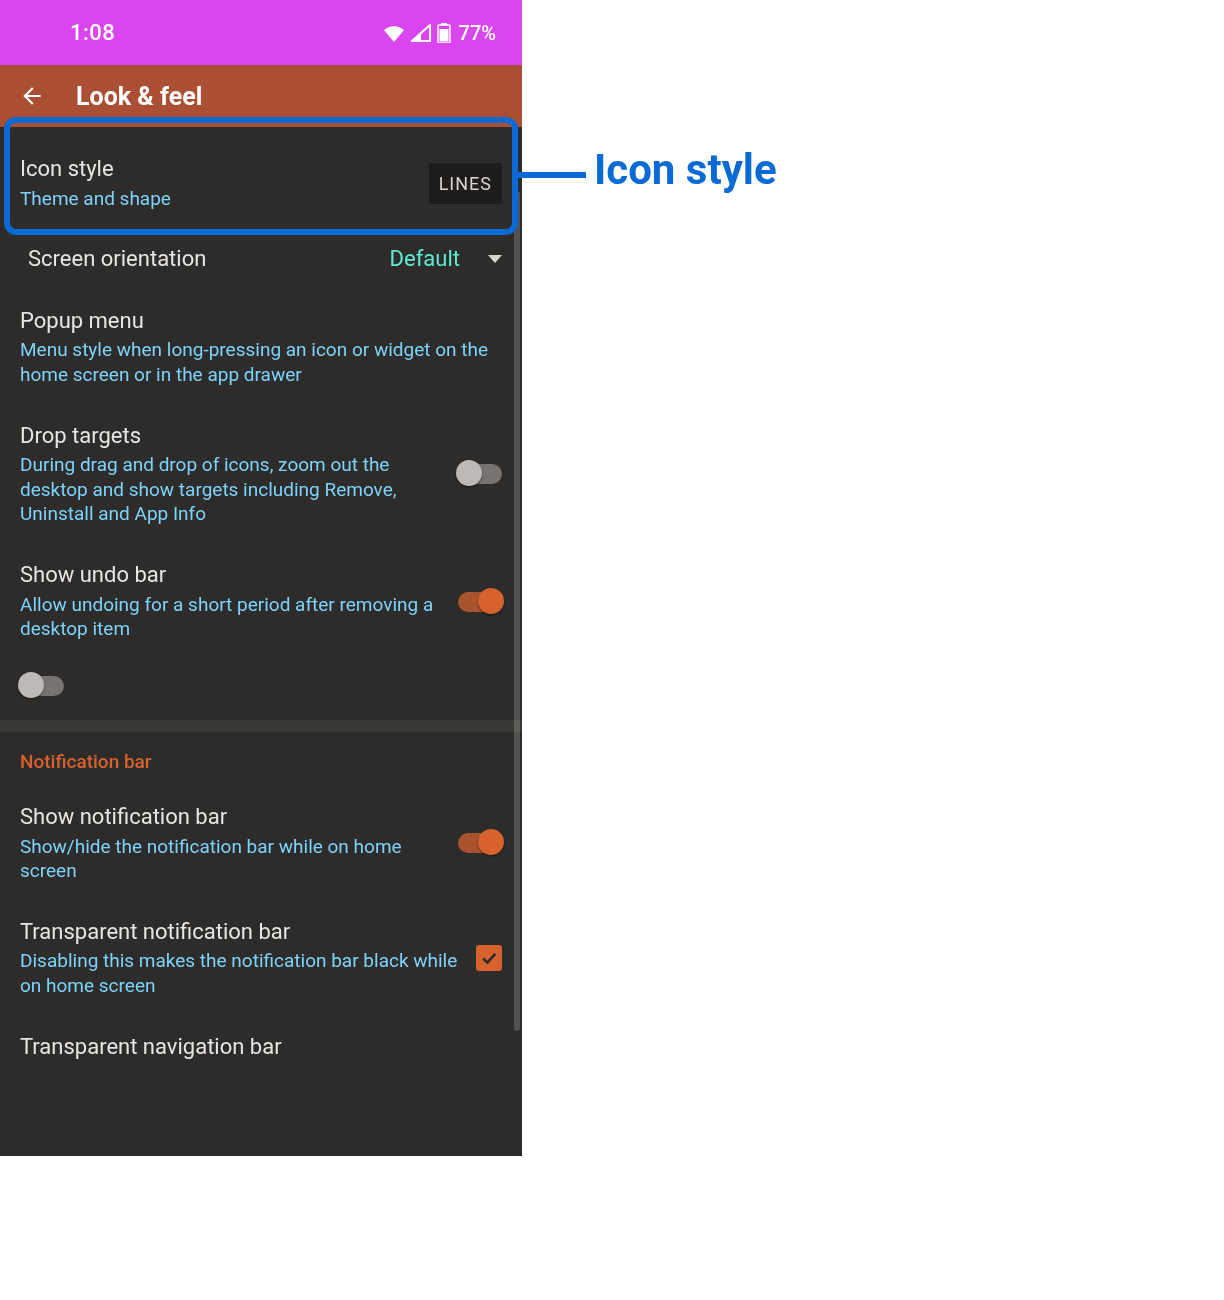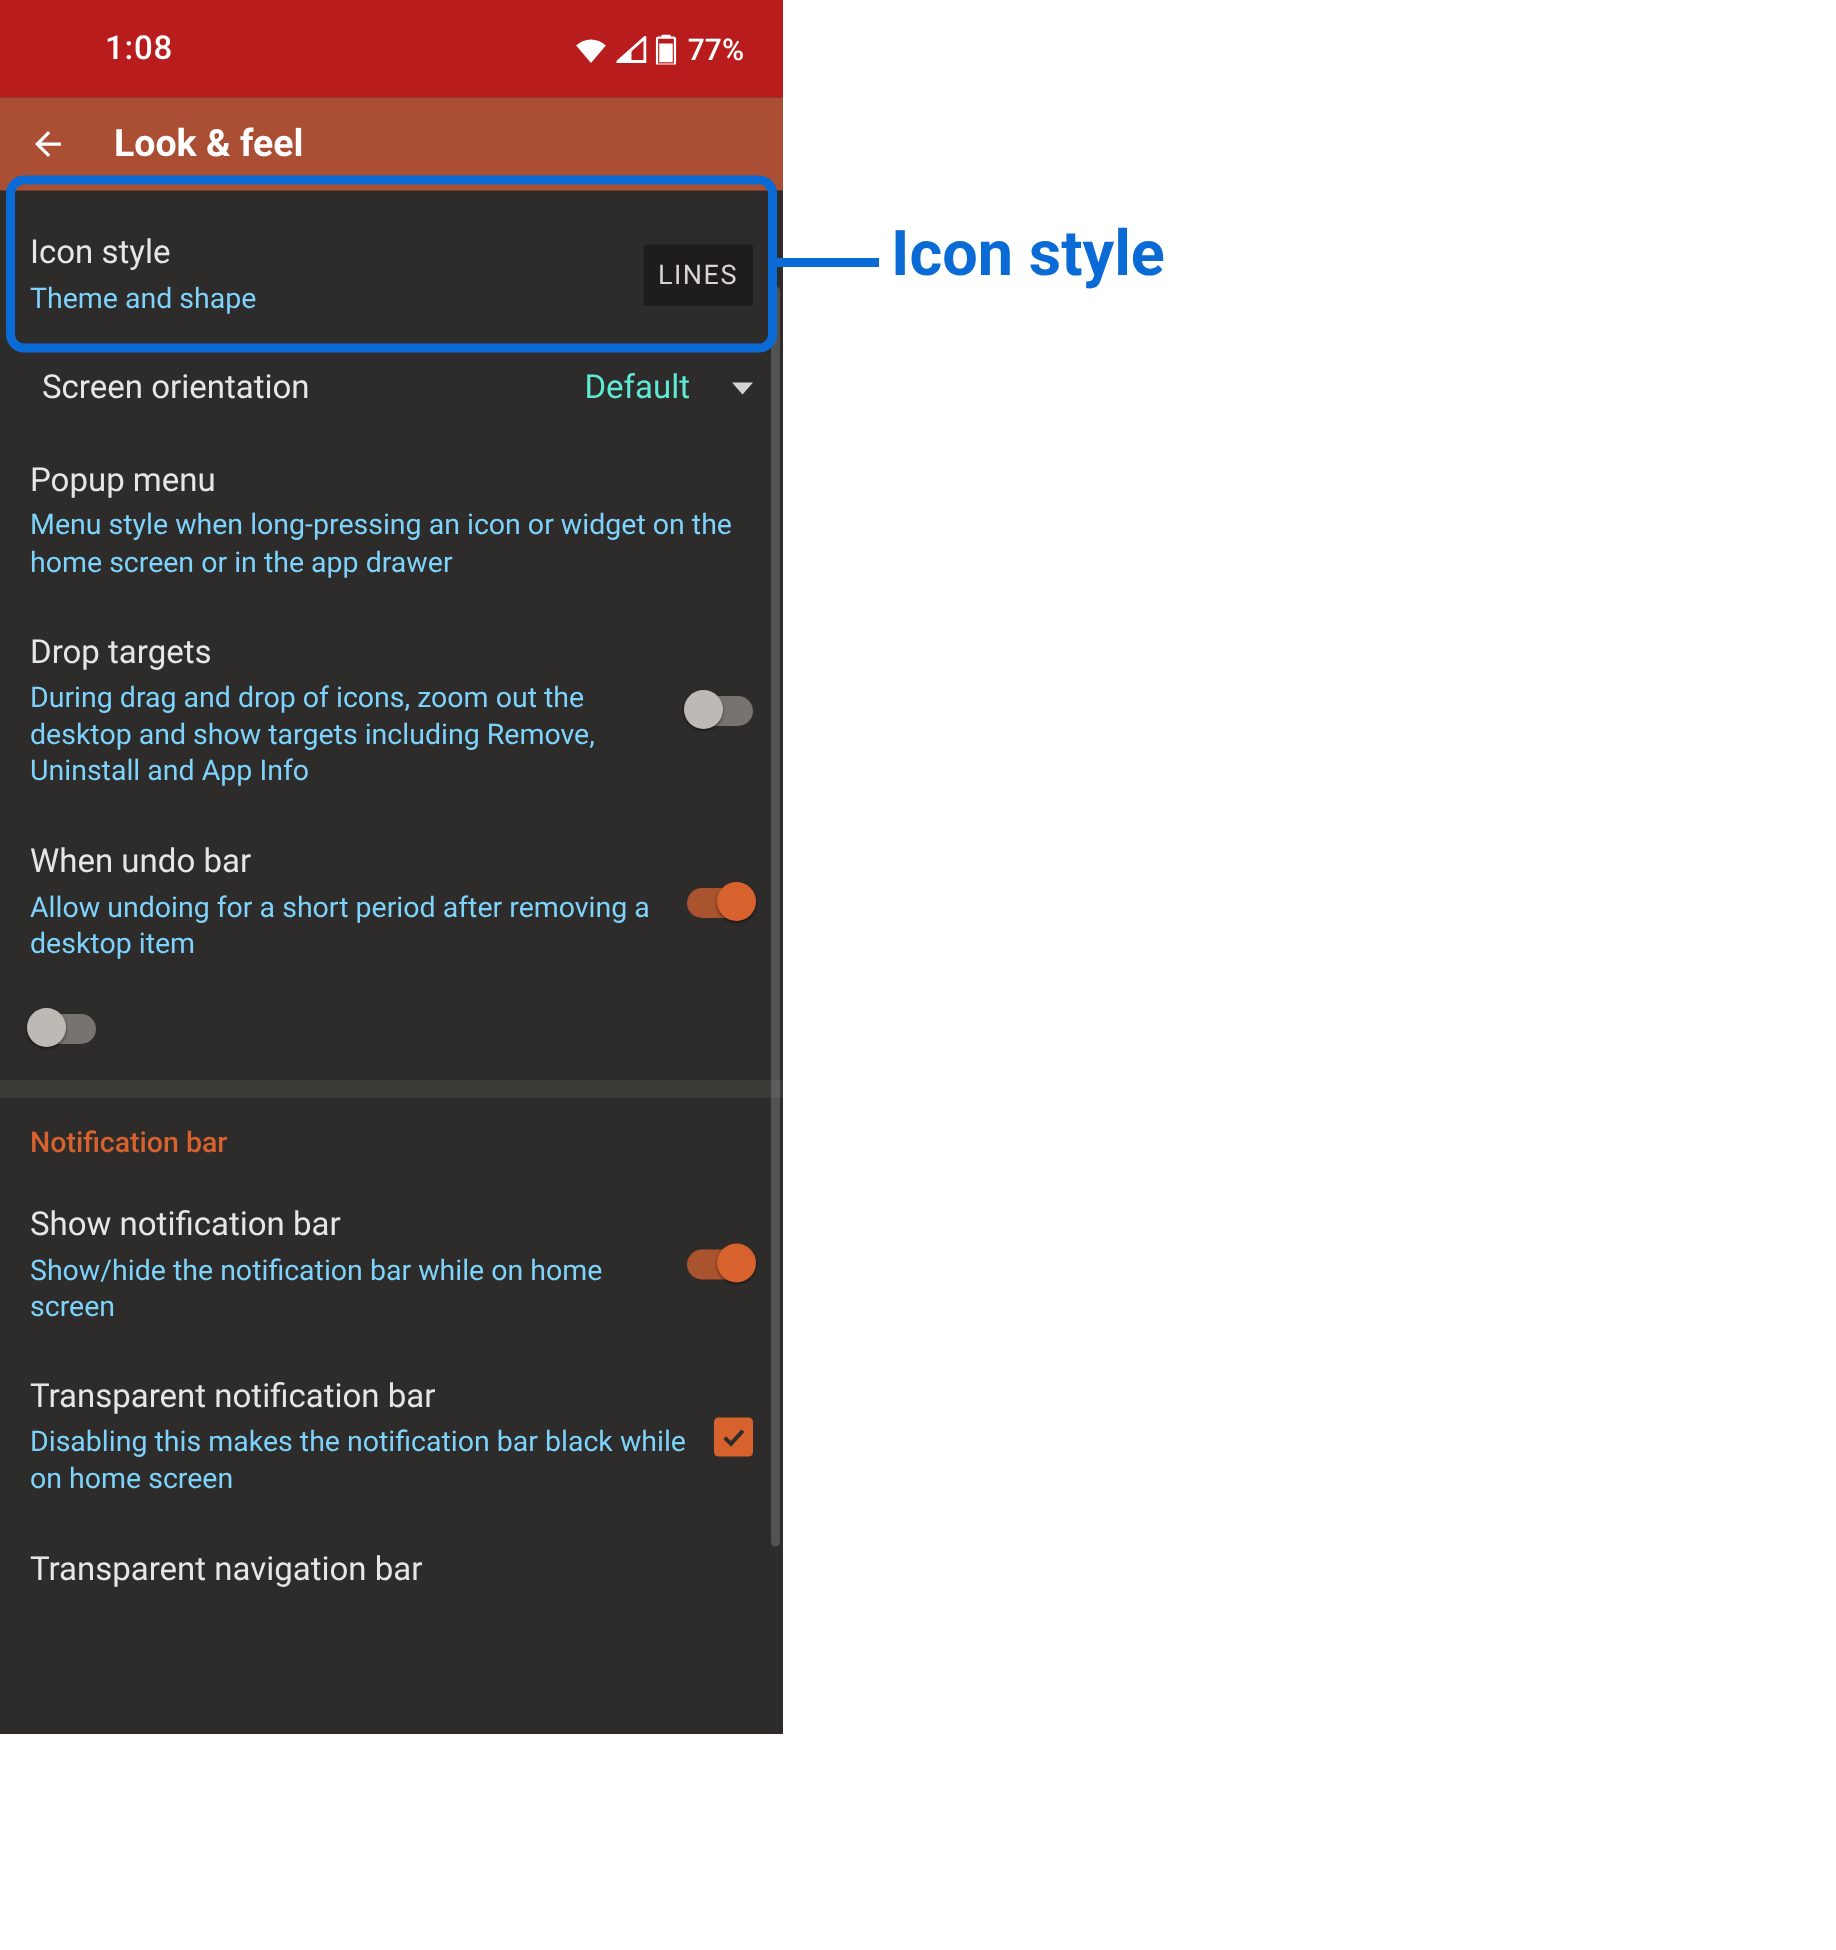--- a/index.html
+++ b/index.html
@@ -1,21 +1,21 @@
 <!DOCTYPE html>
 <html><head>
 <meta charset="utf-8">
 <style>
   * { box-sizing: border-box; margin: 0; padding: 0; }
   html, body { width: 1224px; height: 1300px; background: #ffffff; font-family: Roboto, "Segoe UI", Arial, sans-serif; }
   .canvas { position: relative; width: 1224px; height: 1300px; }
   .phone { position: absolute; left: 0; top: 0; width: 522px; height: 1156px; background: #2d2c2a; overflow: hidden; }
 
   
-  .statusbar { height: 65px; background: #b91c1c; display: flex; align-items: center; justify-content: space-between; padding: 0 26px 0 70px; color: #ffffff; font-weight: 500; }
+  .statusbar { height: 65px; background: #d946ef; display: flex; align-items: center; justify-content: space-between; padding: 0 26px 0 70px; color: #ffffff; font-weight: 500; }
   .statusbar .time { font-size: 22px; letter-spacing: 0.5px; }
   .statusbar .right { display: flex; align-items: center; gap: 6px; }
   .status-icon { display: inline-flex; align-items: center; }
   .battery-text { font-size: 20px; margin-left: 2px; }
 
   
   .appbar { height: 62px; background: #aa4e34; display: flex; align-items: center; padding-left: 18px; gap: 30px; }
   .appbar .back { width: 28px; height: 28px; color: #ffffff; display: flex; align-items: center; justify-content: center; }
   .appbar .title { color: #ffffff; font-size: 25px; font-weight: 700; }
 
@@ -132,21 +132,21 @@
         </div>
         <div class="ctrl">
           <span class="toggle off">
               <span class="knob"></span>
             </span>
         </div>
       </div>
 
       <div class="row">
         <div class="textcol">
-          <div class="title">When undo bar</div>
+          <div class="title">Show undo bar</div>
           <div class="sub">Allow undoing for a short period after removing a desktop item</div>
         </div>
         <div class="ctrl">
           <span class="toggle on">
               <span class="knob"></span>
             </span>
         </div>
       </div>
 
       <div class="row" style="padding-bottom:24px;">

